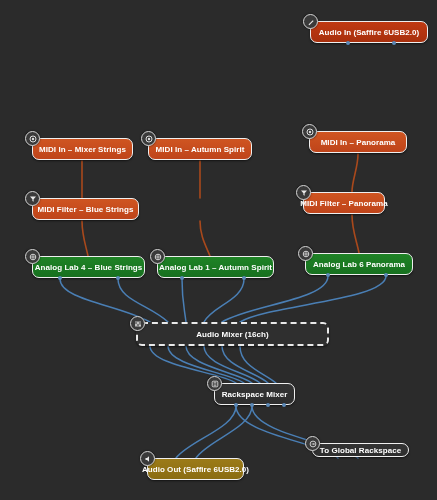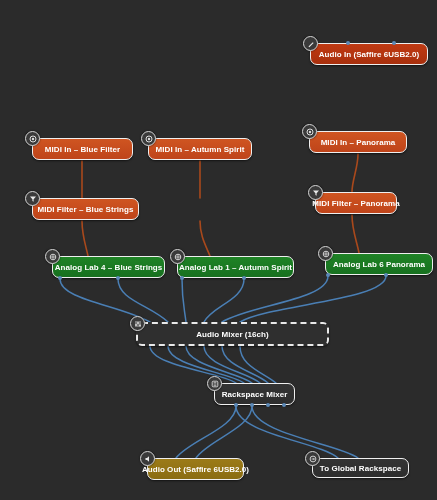--- a/index.html
+++ b/index.html
@@ -43,26 +43,24 @@
     pointer-events: none;
     padding: 0 7px;
   }
   .n-midi {
     background: linear-gradient(#cf5521, #bf441a);
     border-color: #efefef;
   }
   .n-plugin {
     background: linear-gradient(#1f8326, #17701f);
     border-color: #efefef;
-    margin-left: 20px;
   }
   .n-audioin {
     background: linear-gradient(#c03a12, #a8300d);
     border-color: #efefef;
-    margin-top: 22px;
   }
   .n-audioout {
     background: linear-gradient(#9c7b18, #8a6c12);
     border-color: #efefef;
   }
   .n-dark {
     background: linear-gradient(#343434, #2d2d2d);
     border-color: #f0f0f0;
   }
   .n-mixer {
@@ -147,21 +145,21 @@
   <span class="port" style="left:346px; top:41px;"></span>
   <span class="port" style="left:392px; top:41px;"></span>
 
   <div class="node n-midi" style="left:32px; top:138px; width:101px; height:22px;">
     <span class="badge">
       <svg width="8" height="8" viewBox="0 0 8 8">
           <circle cx="4" cy="4" r="3" fill="none" stroke="#ddd" stroke-width="1"></circle>
           <circle cx="4" cy="4" r="1.2" fill="#ddd"></circle>
         </svg>
     </span>
-    <span class="node-label">MIDI In – Blue Filter</span>
+    <span class="node-label">MIDI In – Mixer Strings</span>
   </div>
 
   <div class="node n-midi" style="left:148px; top:138px; width:104px; height:22px;text-align:center;">
     <span class="badge">
       <svg width="8" height="8" viewBox="0 0 8 8">
           <circle cx="4" cy="4" r="3" fill="none" stroke="#ddd" stroke-width="1"></circle>
           <circle cx="4" cy="4" r="1.2" fill="#ddd"></circle>
         </svg>
     </span>
     <span class="node-label">MIDI In – Autumn Spirit</span>
@@ -180,21 +178,21 @@
   <div class="node n-midi" style="left:32px; top:198px; width:107px; height:22px;align-items:center;">
     <span class="badge">
       <svg width="8" height="8" viewBox="0 0 8 8">
           <path d="M1 1.5 H7 L4.6 4.2 V6.8 L3.4 6.1 V4.2 Z" fill="#e8e8e8"></path>
         </svg>
     </span>
     <span class="node-label">MIDI Filter – Blue Strings</span>
   </div>
 
 
-  <div class="node n-midi" style="left:303px; top:192px; width:82px; height:22px;margin-left:12px;">
+  <div class="node n-midi" style="left:303px; top:192px; width:82px; height:22px;">
     <span class="badge">
       <svg width="8" height="8" viewBox="0 0 8 8">
           <path d="M1 1.5 H7 L4.6 4.2 V6.8 L3.4 6.1 V4.2 Z" fill="#e8e8e8"></path>
         </svg>
     </span>
     <span class="node-label">MIDI Filter – Panorama</span>
   </div>
 
   <div class="node n-plugin" style="left:32px; top:256px; width:113px; height:22px;">
     <span class="badge">
@@ -260,21 +258,21 @@
 
   <div class="node n-audioout" style="left:147px; top:458px; width:97px; height:22px;">
     <span class="badge">
       <svg width="8" height="8" viewBox="0 0 8 8">
           <path d="M1.5 3 H3 L5 1.3 V6.7 L3 5 H1.5 Z" fill="#e8e8e8"></path>
         </svg>
     </span>
     <span class="node-label">Audio Out (Saffire 6USB2.0)</span>
   </div>
 
-  <div class="node n-dark" style="left:312px; top:458px; width:97px; height:20px;">
+  <div class="node n-dark" style="left:312px; top:443px; width:97px; height:14px;">
     <span class="badge">
       <svg width="8" height="8" viewBox="0 0 8 8">
           <circle cx="4" cy="4" r="2.9" fill="none" stroke="#ddd" stroke-width="0.9"></circle>
           <path d="M2.6 4 H5.4 M4.3 2.9 L5.4 4 L4.3 5.1" fill="none" stroke="#ddd" stroke-width="0.8"></path>
         </svg>
     </span>
     <span class="node-label">To Global Rackspace</span>
   </div>
 
 </div>

